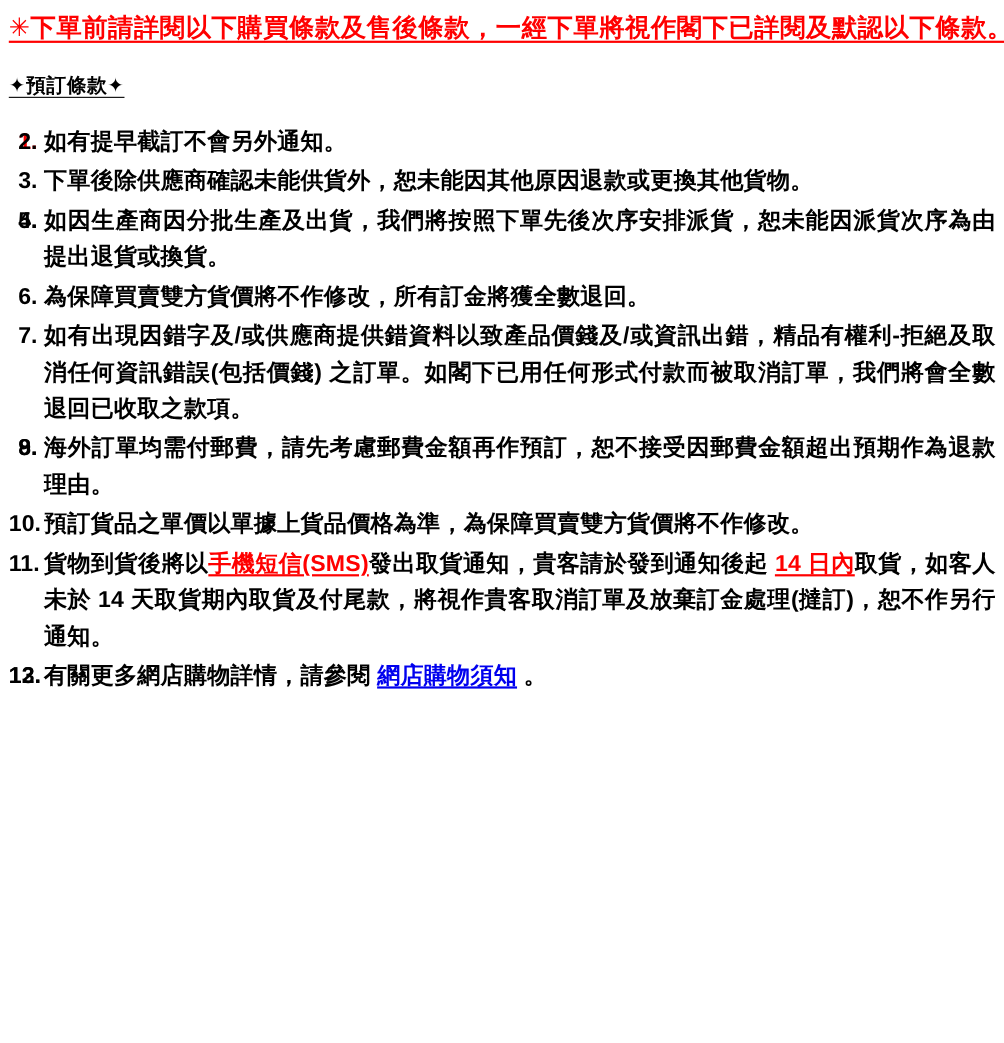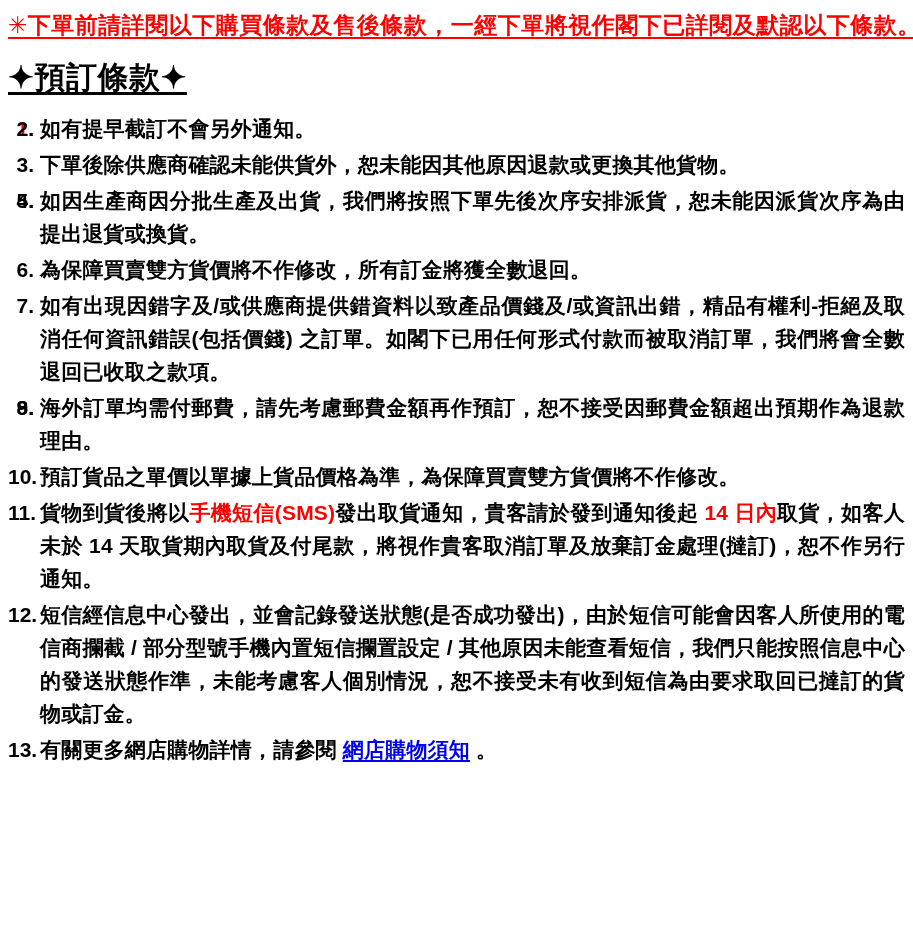--- a/index.html
+++ b/index.html
@@ -23,27 +23,26 @@
     font-size: 23px;
     line-height: 34px;
     text-decoration: underline;
     text-underline-offset: 4px;
     margin: 2px 0 0 0;
     letter-spacing: 0.5px;
     white-space: nowrap;
   }
   .section-title {
     display: inline-block;
-    font-size: 31px;
+    font-size: 18px;
     line-height: 30px;
     margin-top: 21px;
     text-decoration: underline;
     text-underline-offset: 4px;
     letter-spacing: 0.5px;
-    font-family: Liberation Serif, serif;
   }
   .terms {
     margin-top: 19px;
   }
   .term {
     position: relative;
     padding-left: 32px;
     font-size: 21px;
     line-height: 33px;
     margin-bottom: 3px;
@@ -56,20 +55,21 @@
     top: 0;
     width: 26px;
     text-align: right;
     letter-spacing: 0;
   }
   .term.red {
     color: #ff0000;
   }
   .term .hl {
     color: #ff0000;
+    text-decoration: underline;
     text-underline-offset: 3px;
   }
   .term .link {
     color: #0000ee;
     text-decoration: underline;
     text-underline-offset: 3px;
     cursor: pointer;
   }
 </style>
 </head>
@@ -86,17 +86,17 @@
       <div class="term"><span class="num">2.</span><span class="body"><span>如有提早截訂不會另外通知。</span></span></div>
       <div class="term"><span class="num">3.</span><span class="body"><span>下單後除供應商確認未能供貨外，恕未能因其他原因退款或更換其他貨物。</span></span></div>
       <div class="term"><span class="num">4.</span></div>
       <div class="term"><span class="num">5.</span><span class="body"><span>如因生產商因分批生產及出貨，我們將按照下單先後次序安排派貨，恕未能因派貨次序為由提出退貨或換貨。</span></span></div>
       <div class="term"><span class="num">6.</span><span class="body"><span>為保障買賣雙方貨價將不作修改，所有訂金將獲全數退回。</span></span></div>
       <div class="term"><span class="num">7.</span><span class="body"><span>如有出現因錯字及/或供應商提供錯資料以致產品價錢及/或資訊出錯，精品有權利-拒絕及取消任何資訊錯誤(包括價錢) 之訂單。如閣下已用任何形式付款而被取消訂單，我們將會全數退回已收取之款項。</span></span></div>
       <div class="term"><span class="num">8.</span></div>
       <div class="term"><span class="num">9.</span><span class="body"><span>海外訂單均需付郵費，請先考慮郵費金額再作預訂，恕不接受因郵費金額超出預期作為退款理由。</span></span></div>
       <div class="term"><span class="num">10.</span><span class="body"><span>預訂貨品之單價以單據上貨品價格為準，為保障買賣雙方貨價將不作修改。</span></span></div>
       <div class="term"><span class="num">11.</span><span class="body"><span>貨物到貨後將以</span><span class="hl">手機短信(SMS)</span><span>發出取貨通知，貴客請於發到通知後起 </span><span class="hl">14 日內</span><span>取貨，如客人未於 14 天取貨期內取貨及付尾款，將視作貴客取消訂單及放棄訂金處理(撻訂)，恕不作另行通知。</span></span></div>
-      <div class="term"><span class="num">12.</span><span class="body"><span>短信經信息中心發出，並會記錄發送狀態(是否成功發出)，由於短信可能會因客人所使用的電信商攔截 / 部分型號手機內置短信攔置設定 / 其他原因未能查看短信，我們只能按照信息中心的發送狀態作準，未能考慮客人個別情況，恕不接受未有收到短信為由要求取回已撻訂的貨物或訂金。</span></span></div>
+      <div class="term"><span class="num">12.</span></div>
       <div class="term"><span class="num">13.</span><span class="body"><span>有關更多網店購物詳情，請參閱 </span><a class="link" href="#">網店購物須知</a><span> 。</span></span></div>
     </div>
 
 </div>
 
 </body></html>

